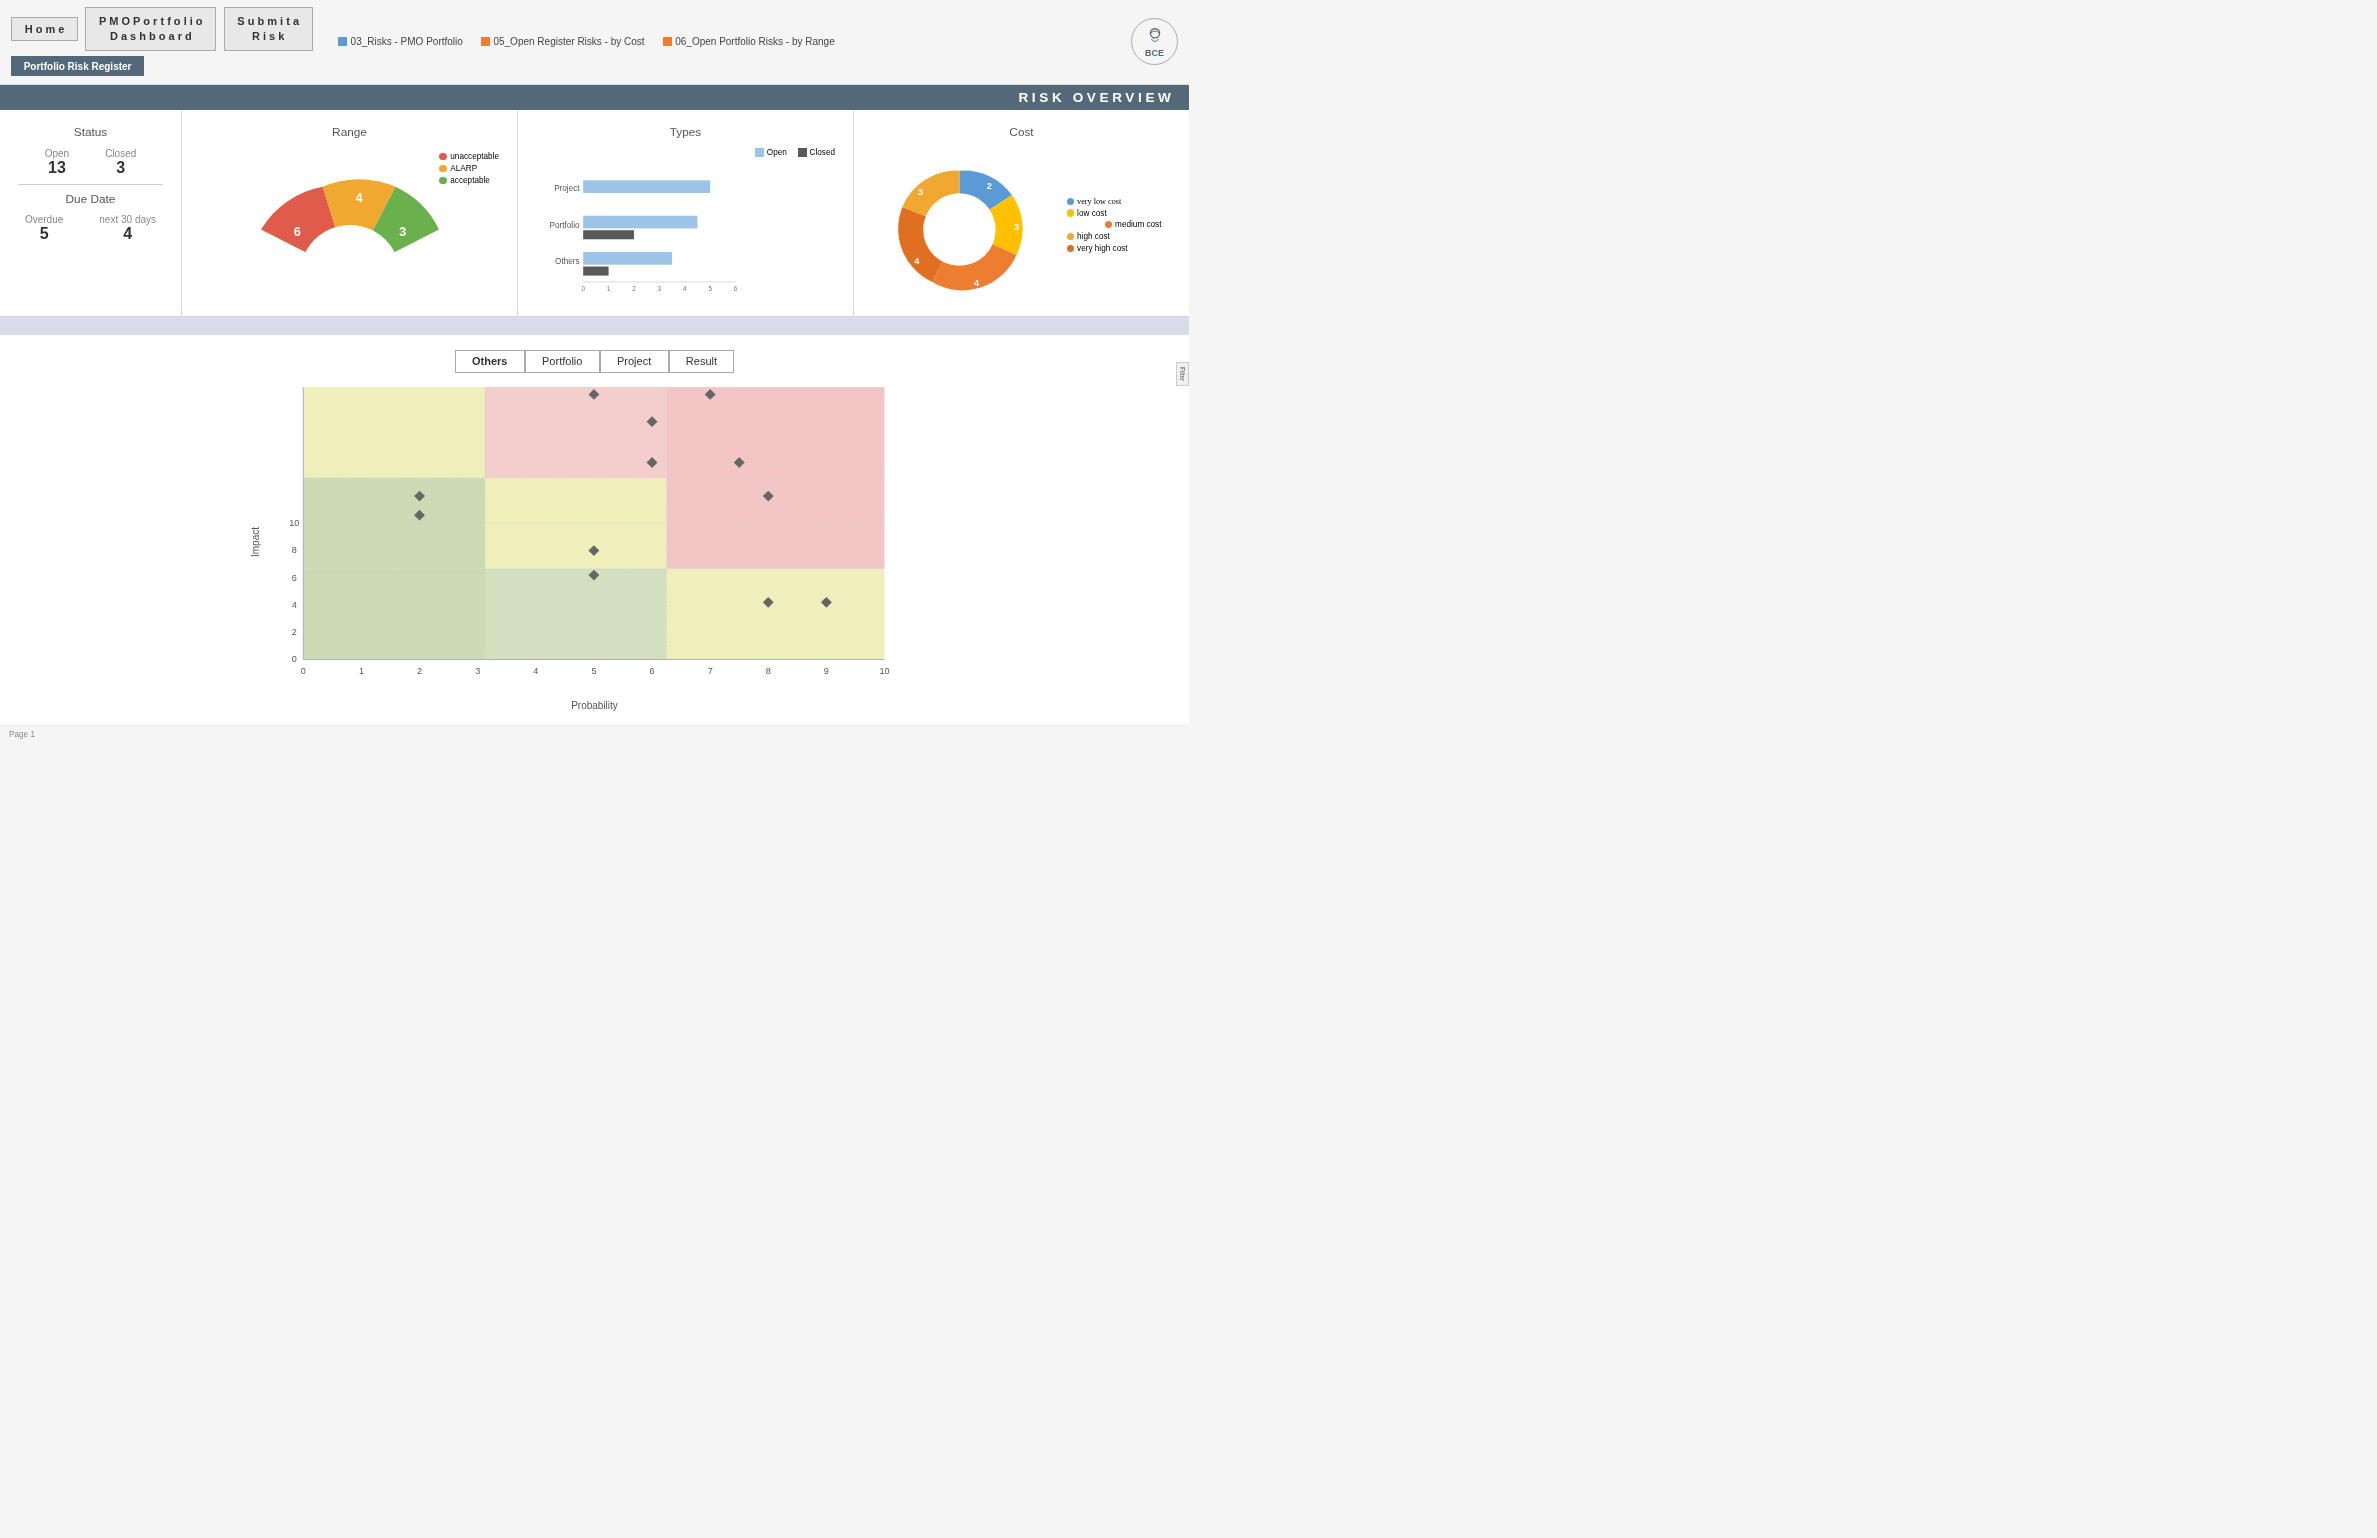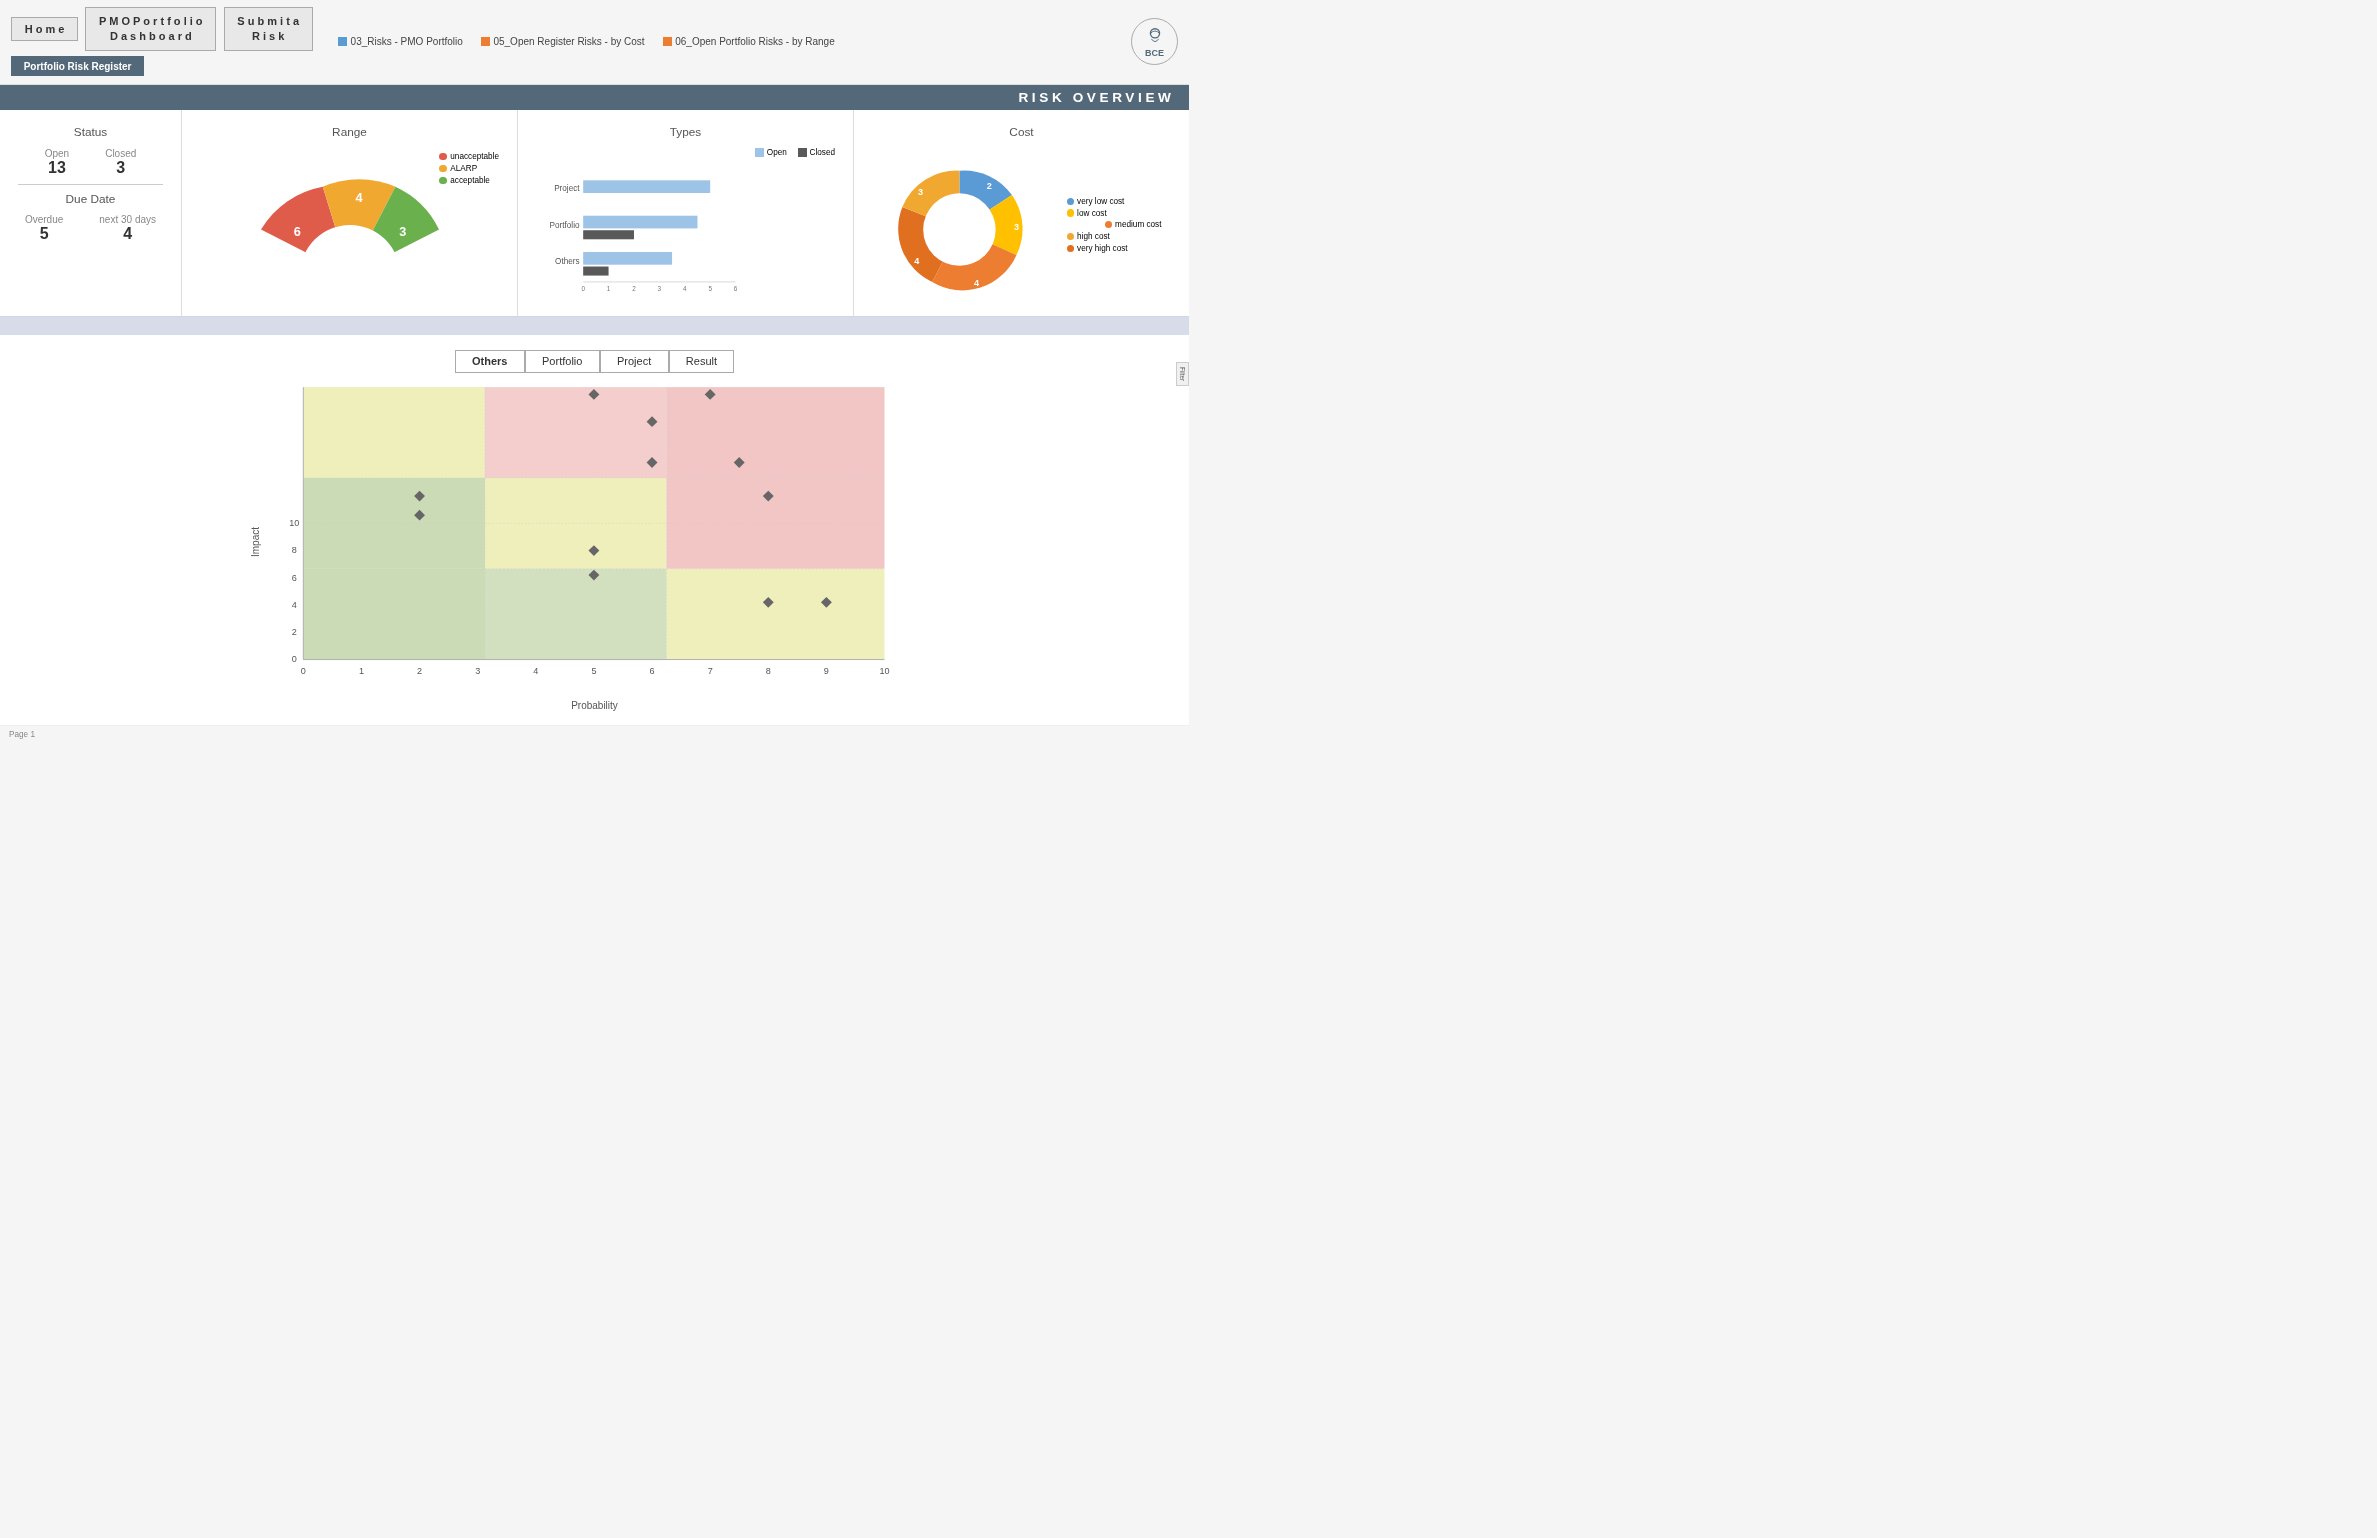--- a/index.html
+++ b/index.html
@@ -216,21 +216,21 @@
         <path d="M85 90 L55 148 A65 65 0 0 1 22 65 Z" fill="#e07020"></path>
         <text x="38" y="128" font-size="10" font-weight="bold" fill="white" text-anchor="middle">4</text>
 
         <path d="M85 90 L22 65 A65 65 0 0 1 85 25 Z" fill="#f0a830"></path>
         <text x="42" y="52" font-size="10" font-weight="bold" fill="white" text-anchor="middle">3</text>
 
         <circle cx="85" cy="90" r="40" fill="white"></circle>
       </svg>
 
       <div style="font-size:8.2px; margin-left:3.6px;">
-        <div style="display:flex;align-items:center;gap:2.7px;margin-bottom:2.7px;">
+        <div style="display:flex;align-items:center;gap:2.7px;margin-bottom:2.7px;font-family:Liberation Serif, serif;">
           <div style="width:7.3px;height:7.3px;border-radius:50%;background:#5b9bd5;"></div>
           <span>very low cost</span>
         </div>
         <div style="display:flex;align-items:center;gap:2.7px;margin-bottom:2.7px;">
           <div style="width:7.3px;height:7.3px;border-radius:50%;background:#ffc000;"></div>
           <span>low cost</span>
         </div>
         <div style="display:flex;align-items:center;gap:2.7px;margin-bottom:2.7px;padding-left:38px;">
           <div style="width:7.3px;height:7.3px;border-radius:50%;background:#ed7d31;"></div>
           <span>medium cost</span>

